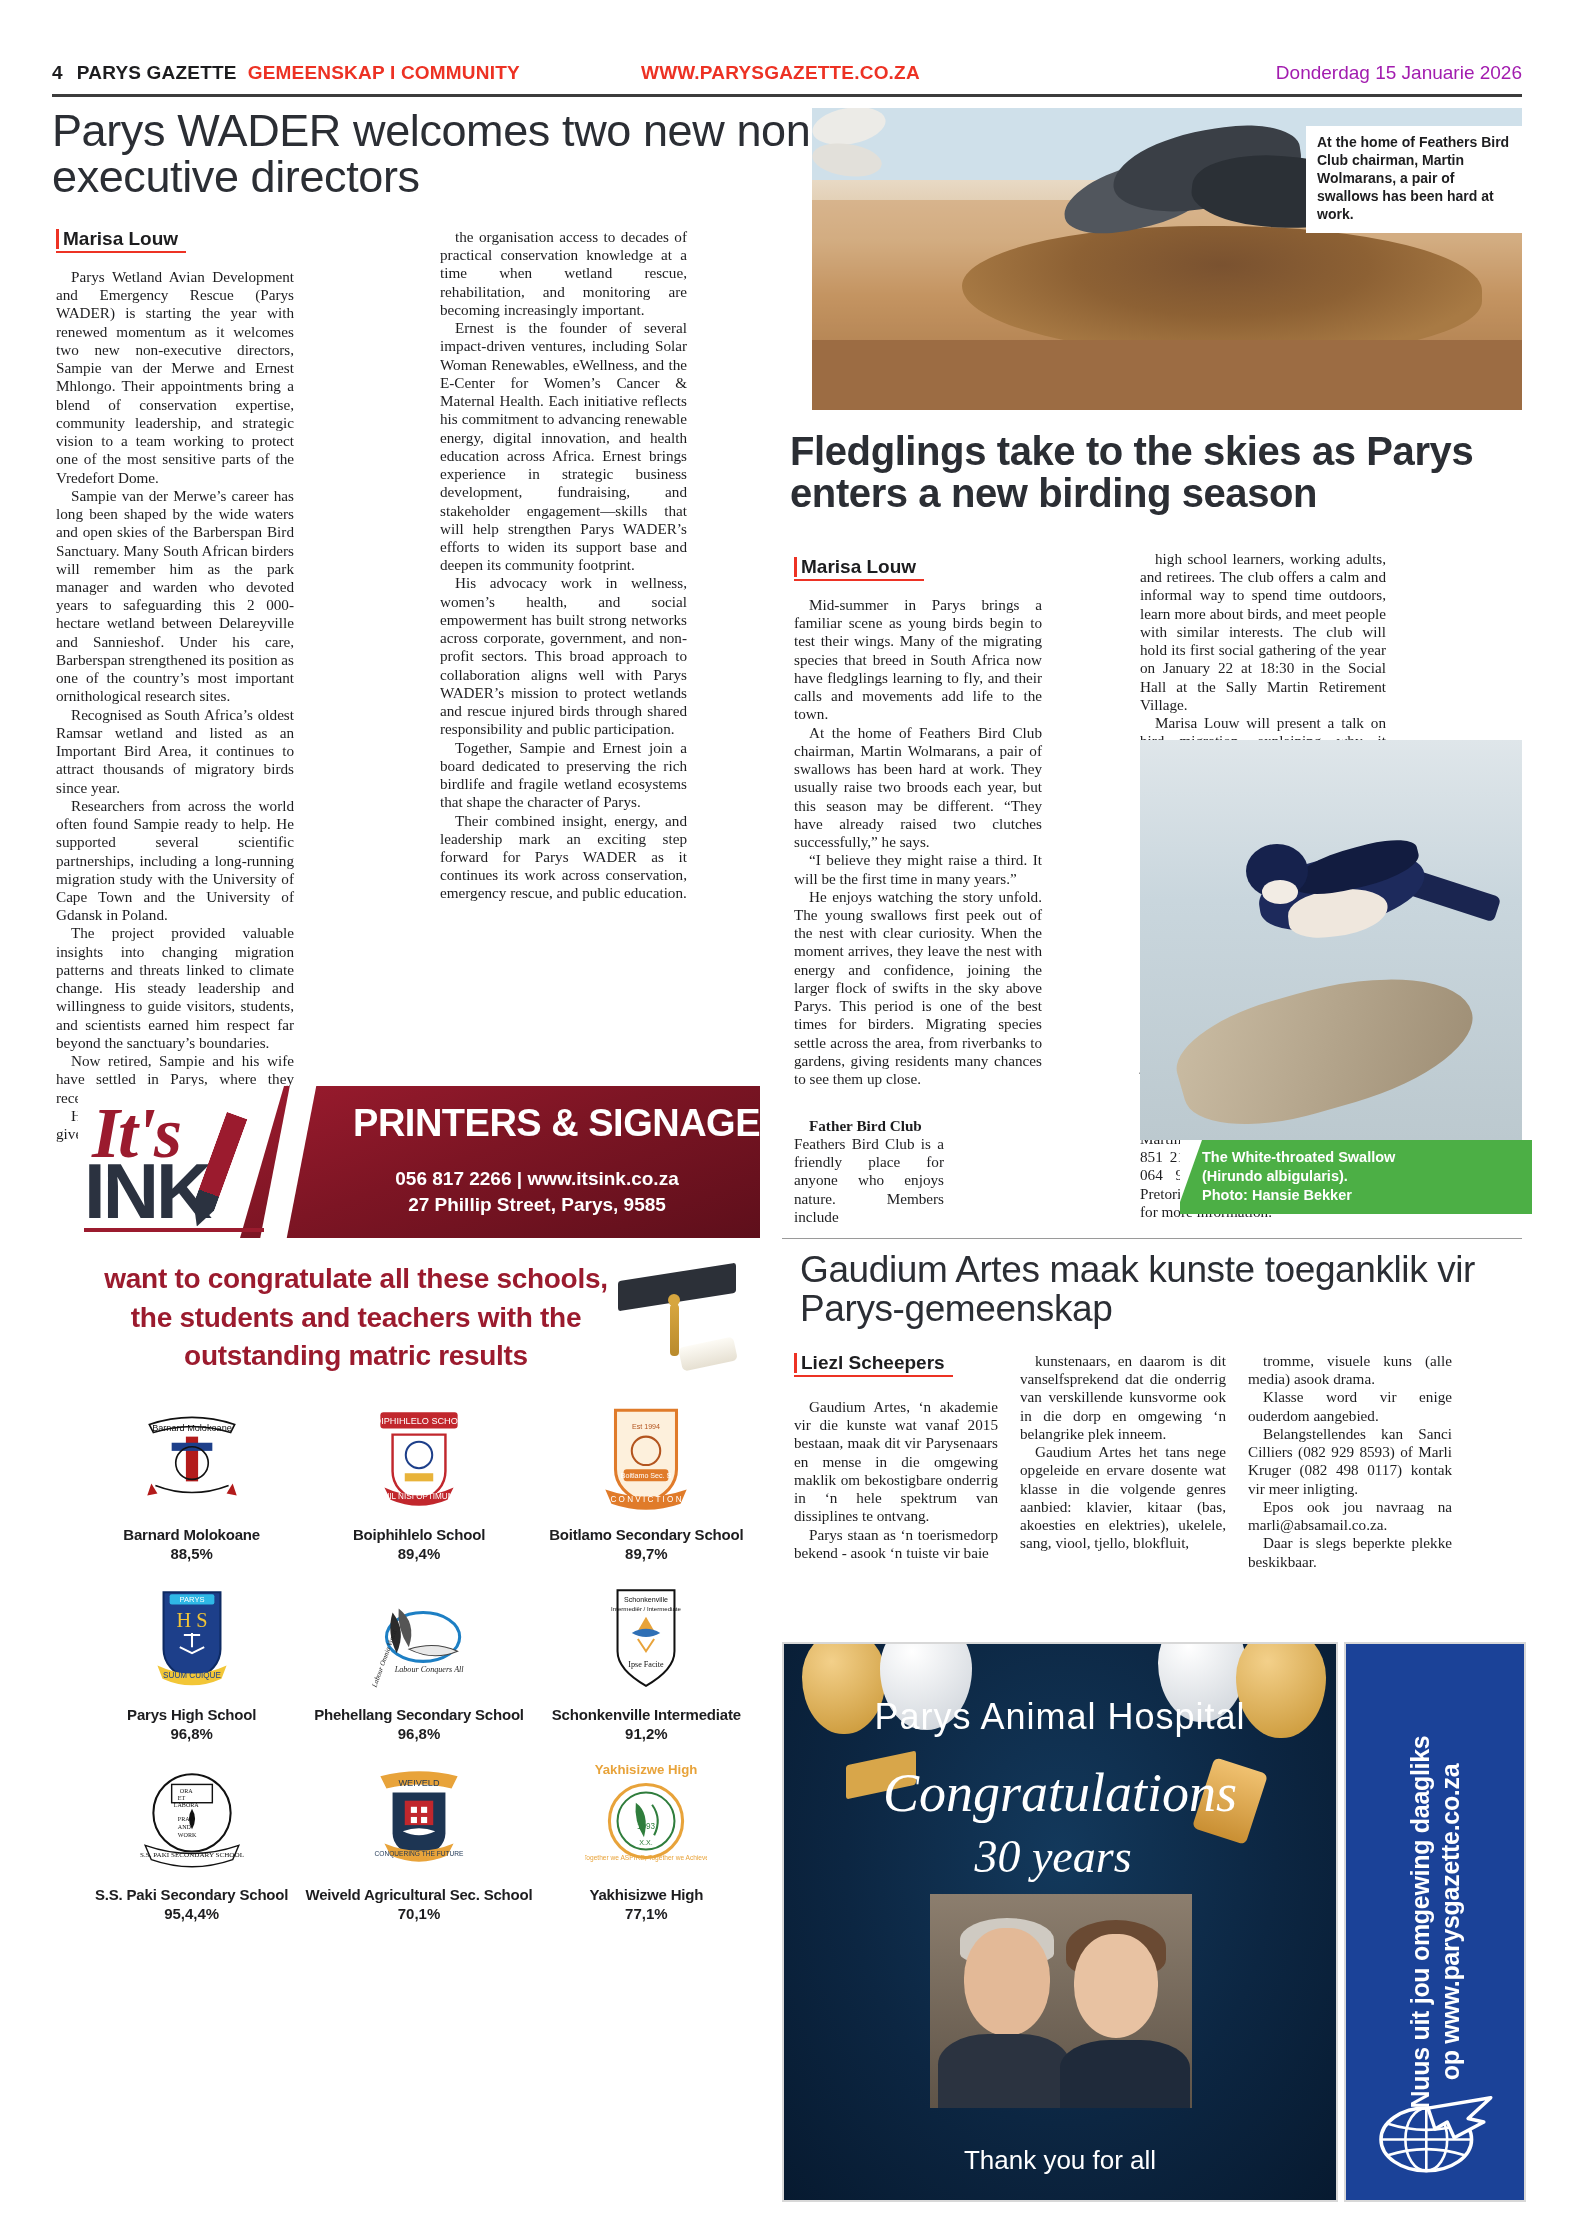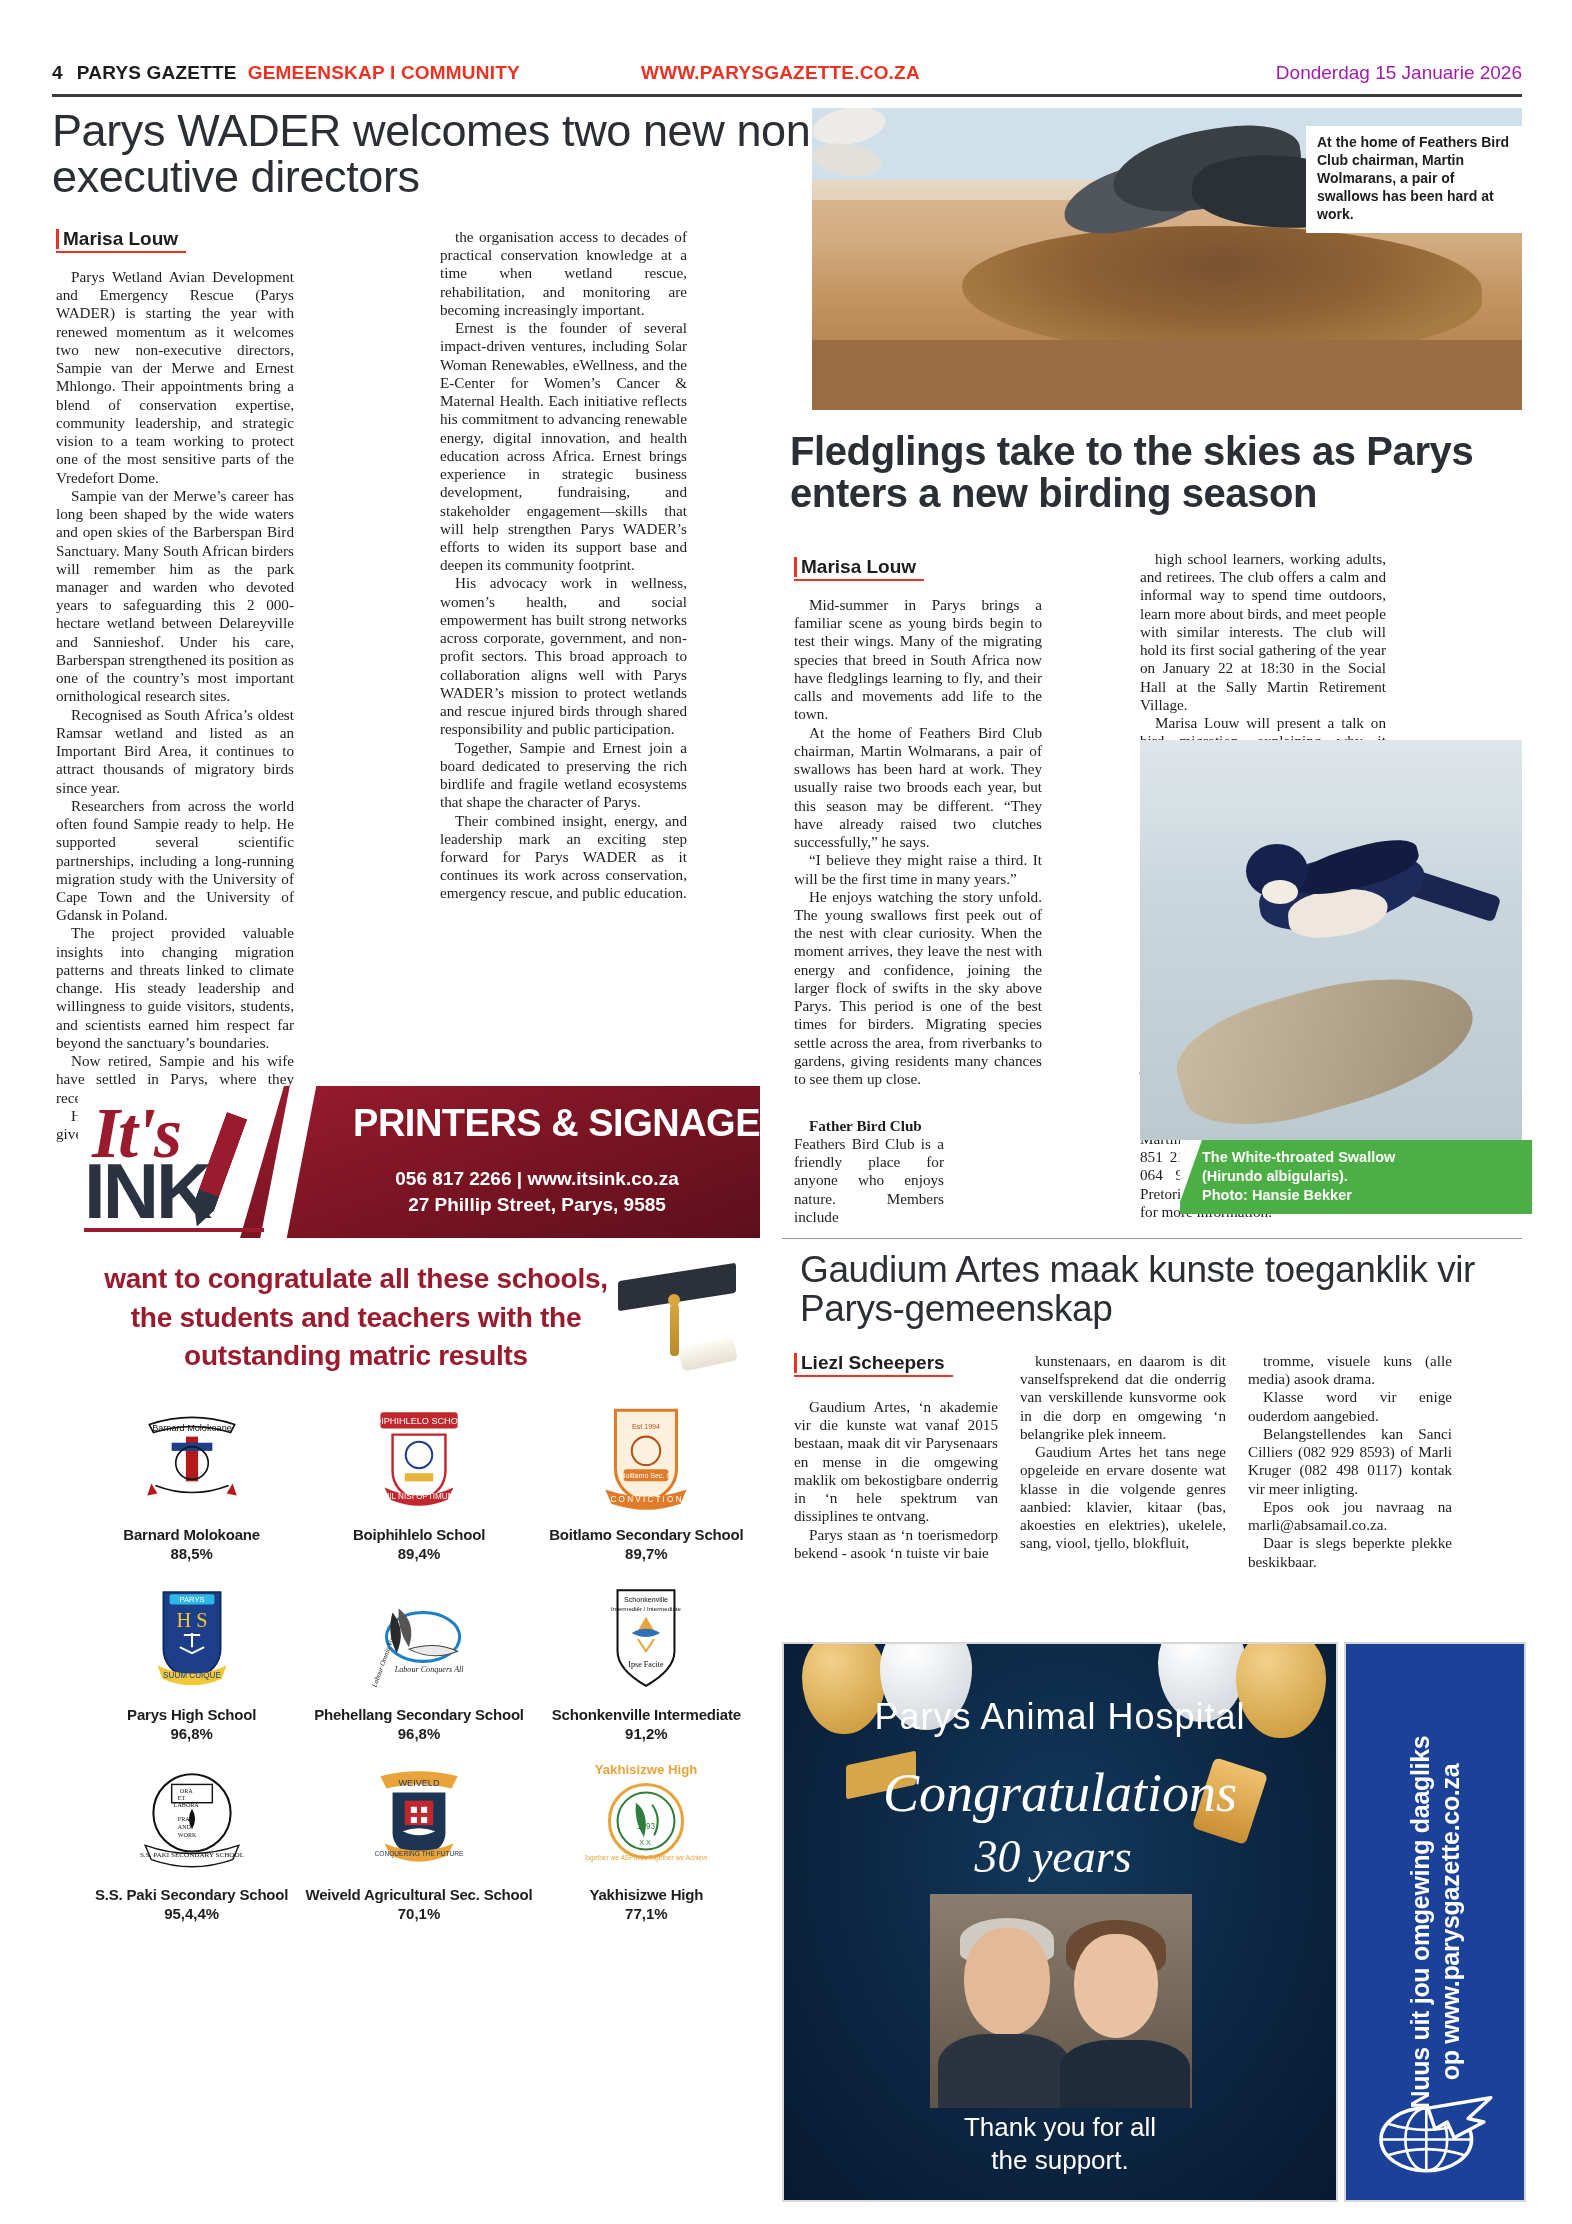--- a/index.html
+++ b/index.html
@@ -447,21 +447,20 @@
     <div class="portrait">
       <div class="hair-l"></div>
         <div class="face-l"></div>
       <div class="hair-r"></div>
         <div class="face-r"></div>
       <div class="suit-l"></div>
         <div class="suit-r"></div>
     </div>
     <div class="thanks">
       <div>Thank you for all</div>
-      <div>the support.</div>
     </div>
   </div>
 
   <div id="blue-banner">
     <div class="vtext">
       <div>
         <div class="vline">Nuus uit jou omgewing daagliks</div>
         <div class="vline">op www.parysgazette.co.za</div>
       </div>
     </div>

